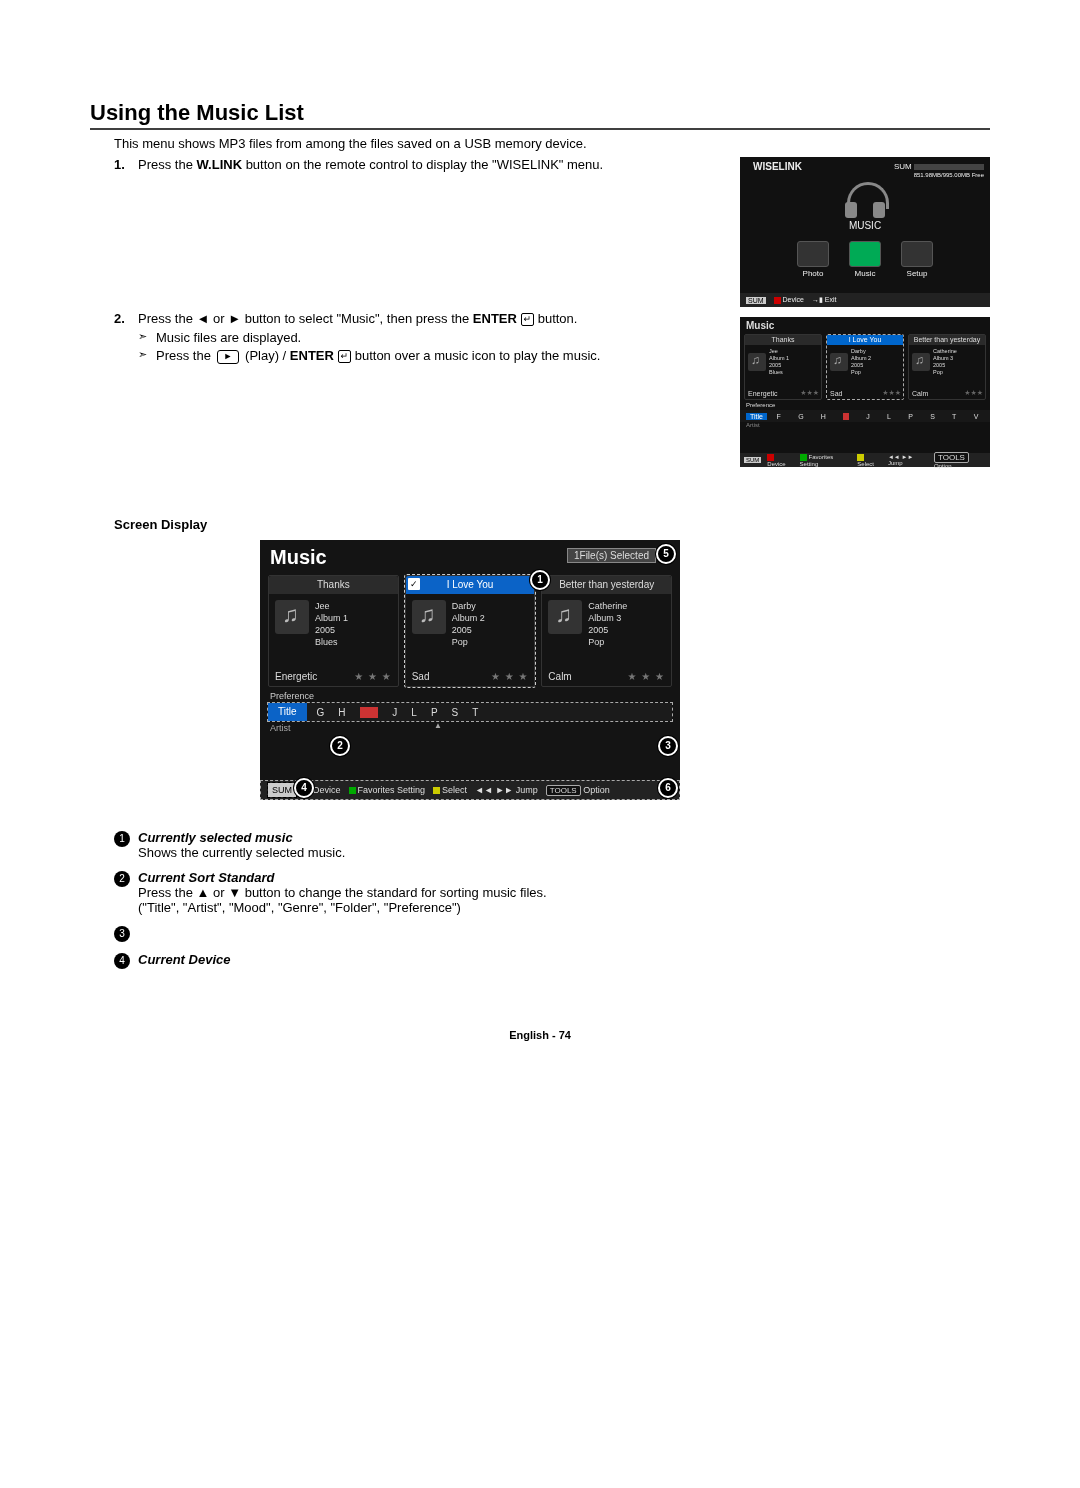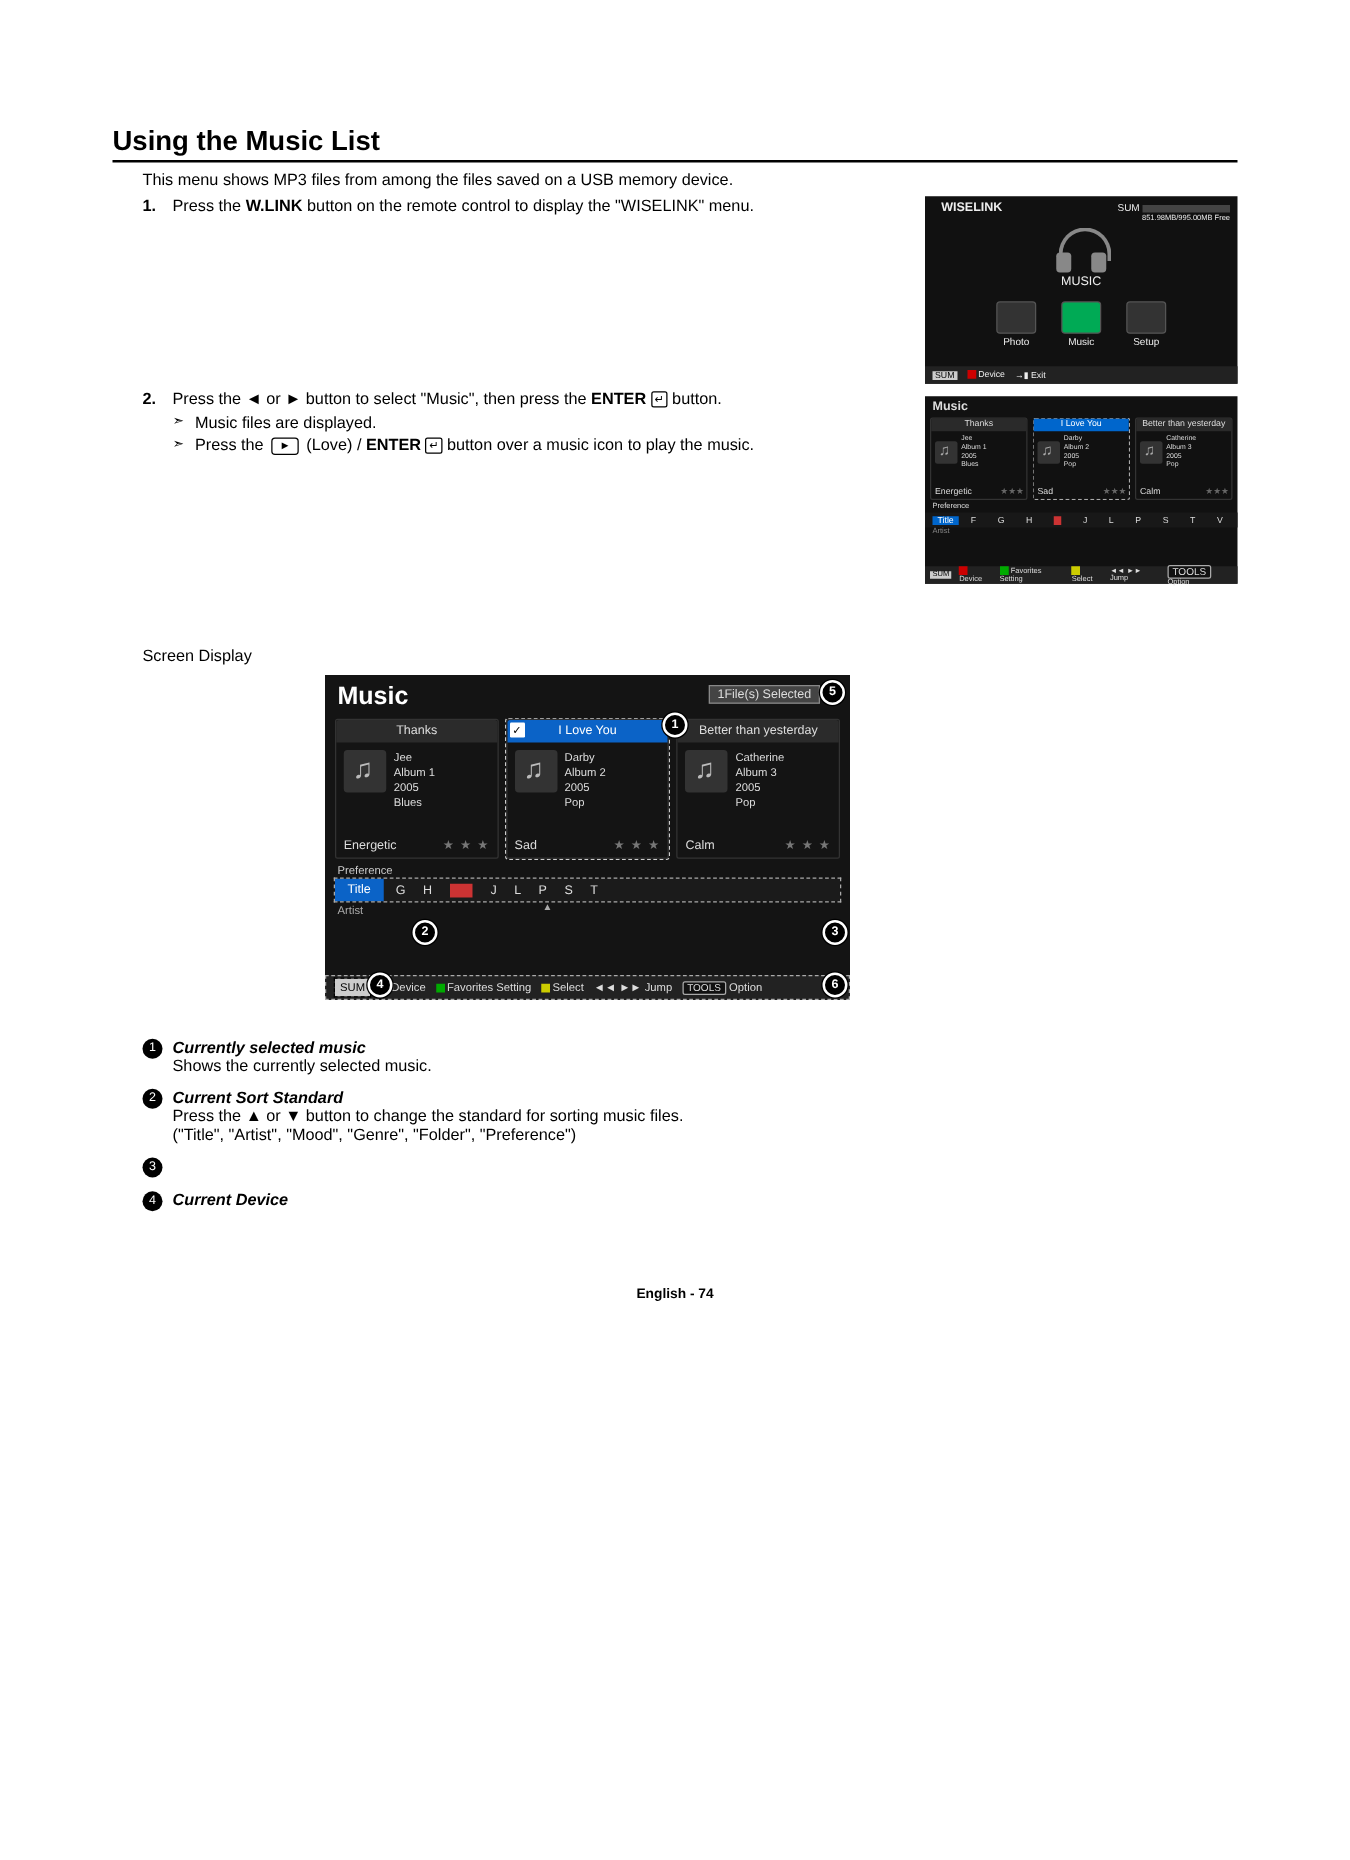--- a/index.html
+++ b/index.html
@@ -12,21 +12,21 @@
   }
   .page {
     width: 900px;
     margin: 100px auto 0 auto;
     position: relative;
   }
   h1 {
     font-size: 22px;
     font-weight: bold;
     margin: 0 0 4px 0;
-    border-bottom: 2px solid #000000;
+    border-bottom: 2px solid #404040;
     padding-bottom: 2px;
   }
   .intro {
     margin: 6px 0 6px 24px;
   }
   .step-row {
     display: flex;
     align-items: flex-start;
     margin: 4px 0 0 0;
   }
@@ -139,21 +139,21 @@
   }
   .ml-sort .cur { background:#06c; color:#fff; padding:0 4px; }
   .ml-letters { display:flex; gap:6px; flex:1; justify-content:space-around; }
   .ml-art { padding:0 6px 2px 6px; font-size:6px; color:#888; }
   .ml-bot {
     position:absolute; left:0; right:0; bottom:0; height:14px; background:#222;
     display:flex; align-items:center; gap:6px; padding:0 4px; font-size:6px;
   }
 
   
-  .screen-display-heading { font-weight:normal; margin:50px 0 8px 24px; }
+  .screen-display-heading { font-weight:bold; margin:50px 0 8px 24px; }
   .sd {
     margin: 0 0 30px 170px;
     width: 420px; height:260px; background:#141414; color:#ddd; position:relative;
     font-size:10px;
   }
   .sd-title { font-size:20px; font-weight:bold; padding:6px 10px; color:#fff; }
   .sd-sel-badge {
     position:absolute; top:8px; right:24px; background:#444; border:1px solid #888; padding:1px 6px; font-size:10px;
   }
   .sd-grid { display:flex; gap:6px; padding:0 8px; }
@@ -278,21 +278,21 @@
     </div>
   </div>
 
   <div class="step-row">
     <div class="step-num">2.</div>
     <div class="step-text">
       <span>Press the ◄ or ► button to select "Music", then press the </span><b>ENTER</b> <span class="enter-glyph">↵</span><span> button.</span>
       <ul class="bullets">
         <li>Music files are displayed.</li>
         <li>
-          <span>Press the </span><span class="btnicon">►</span><span> (Love) / </span><b>ENTER</b> <span class="enter-glyph">↵</span><span> button over a music icon to play the music.</span>
+          <span>Press the </span><span class="btnicon">►</span><span> (Play) / </span><b>ENTER</b> <span class="enter-glyph">↵</span><span> button over a music icon to play the music.</span>
         </li>
       </ul>
     </div>
 
     <div class="scrshot">
       <div class="ml">
         <div class="ml-hd">Music</div>
         <div class="ml-grid">
           <div class="ml-col">
             <div class="h">Thanks</div>

